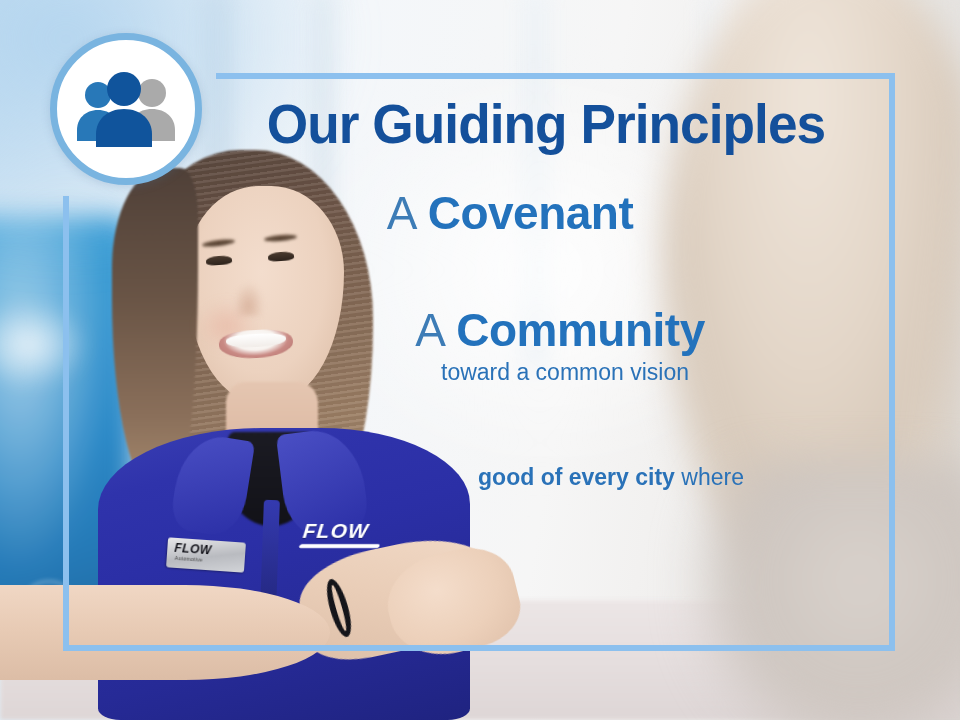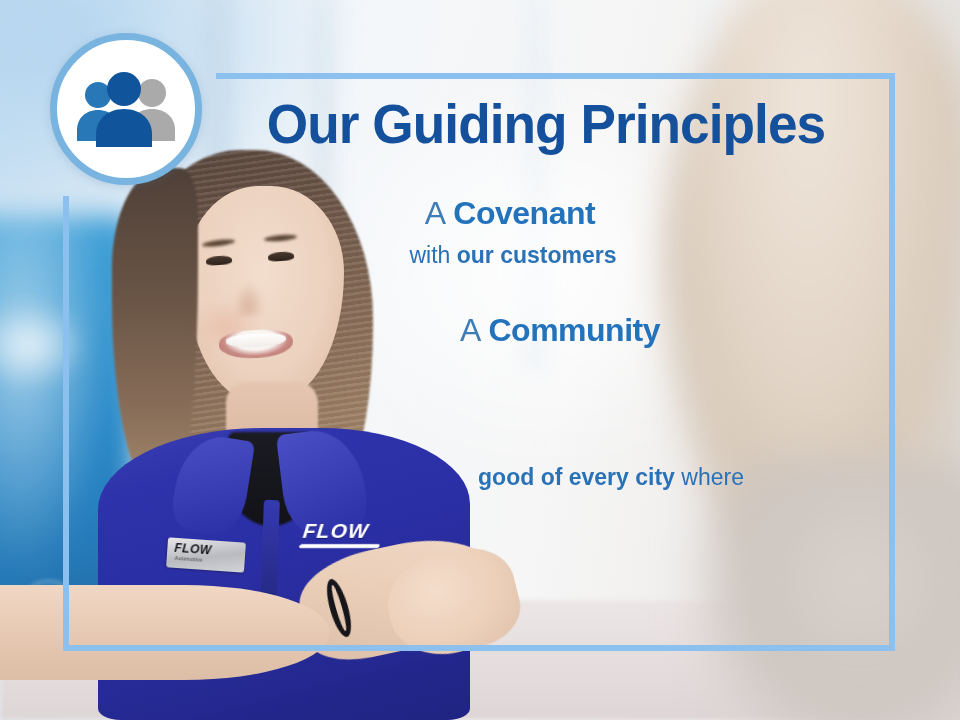--- a/index.html
+++ b/index.html
@@ -306,21 +306,21 @@
     color:#14509b;
     transform: scaleX(.95);
     transform-origin: center;
     white-space:nowrap;
   }
 
   .block { position:absolute; width:100%; }
 
   .big-line {
     font-family:"Liberation Sans", sans-serif;
-    font-size:32px;
+    font-size:46px;
     line-height:54px;
     color:#2a72b8;
     white-space:nowrap;
   }
   .big-line .art { font-weight:400; color:#3d7cb6; letter-spacing:0px; }
   .big-line .word { font-weight:700; color:#2372bc; letter-spacing:-.5px; }
 
   .sub-line {
     font-family:"Liberation Sans", sans-serif;
     font-size:23px;
@@ -423,30 +423,30 @@
     </svg>
   </div>
 
   <div class="headline">Our Guiding Principles</div>
 
   <div class="block" id="block-covenant">
     <div class="big-line">
       <span class="art">A</span>
       <span class="word">Covenant</span>
     </div>
-    <div class="sub-line">
-      <span>with </span><b>our customers</b>
-    </div>
   </div>
 
   <div class="block" id="block-community">
     <div class="big-line">
       <span class="art">A</span>
       <span class="word">Community</span>
     </div>
+    <div class="sub-line">
+      <span>toward a common vision</span>
+    </div>
   </div>
 
   <div class="block" id="block-commitment">
     <div class="sub-line">
       <b>good of every city</b><span> where</span>
     </div>
   </div>
 
 </div>
 

